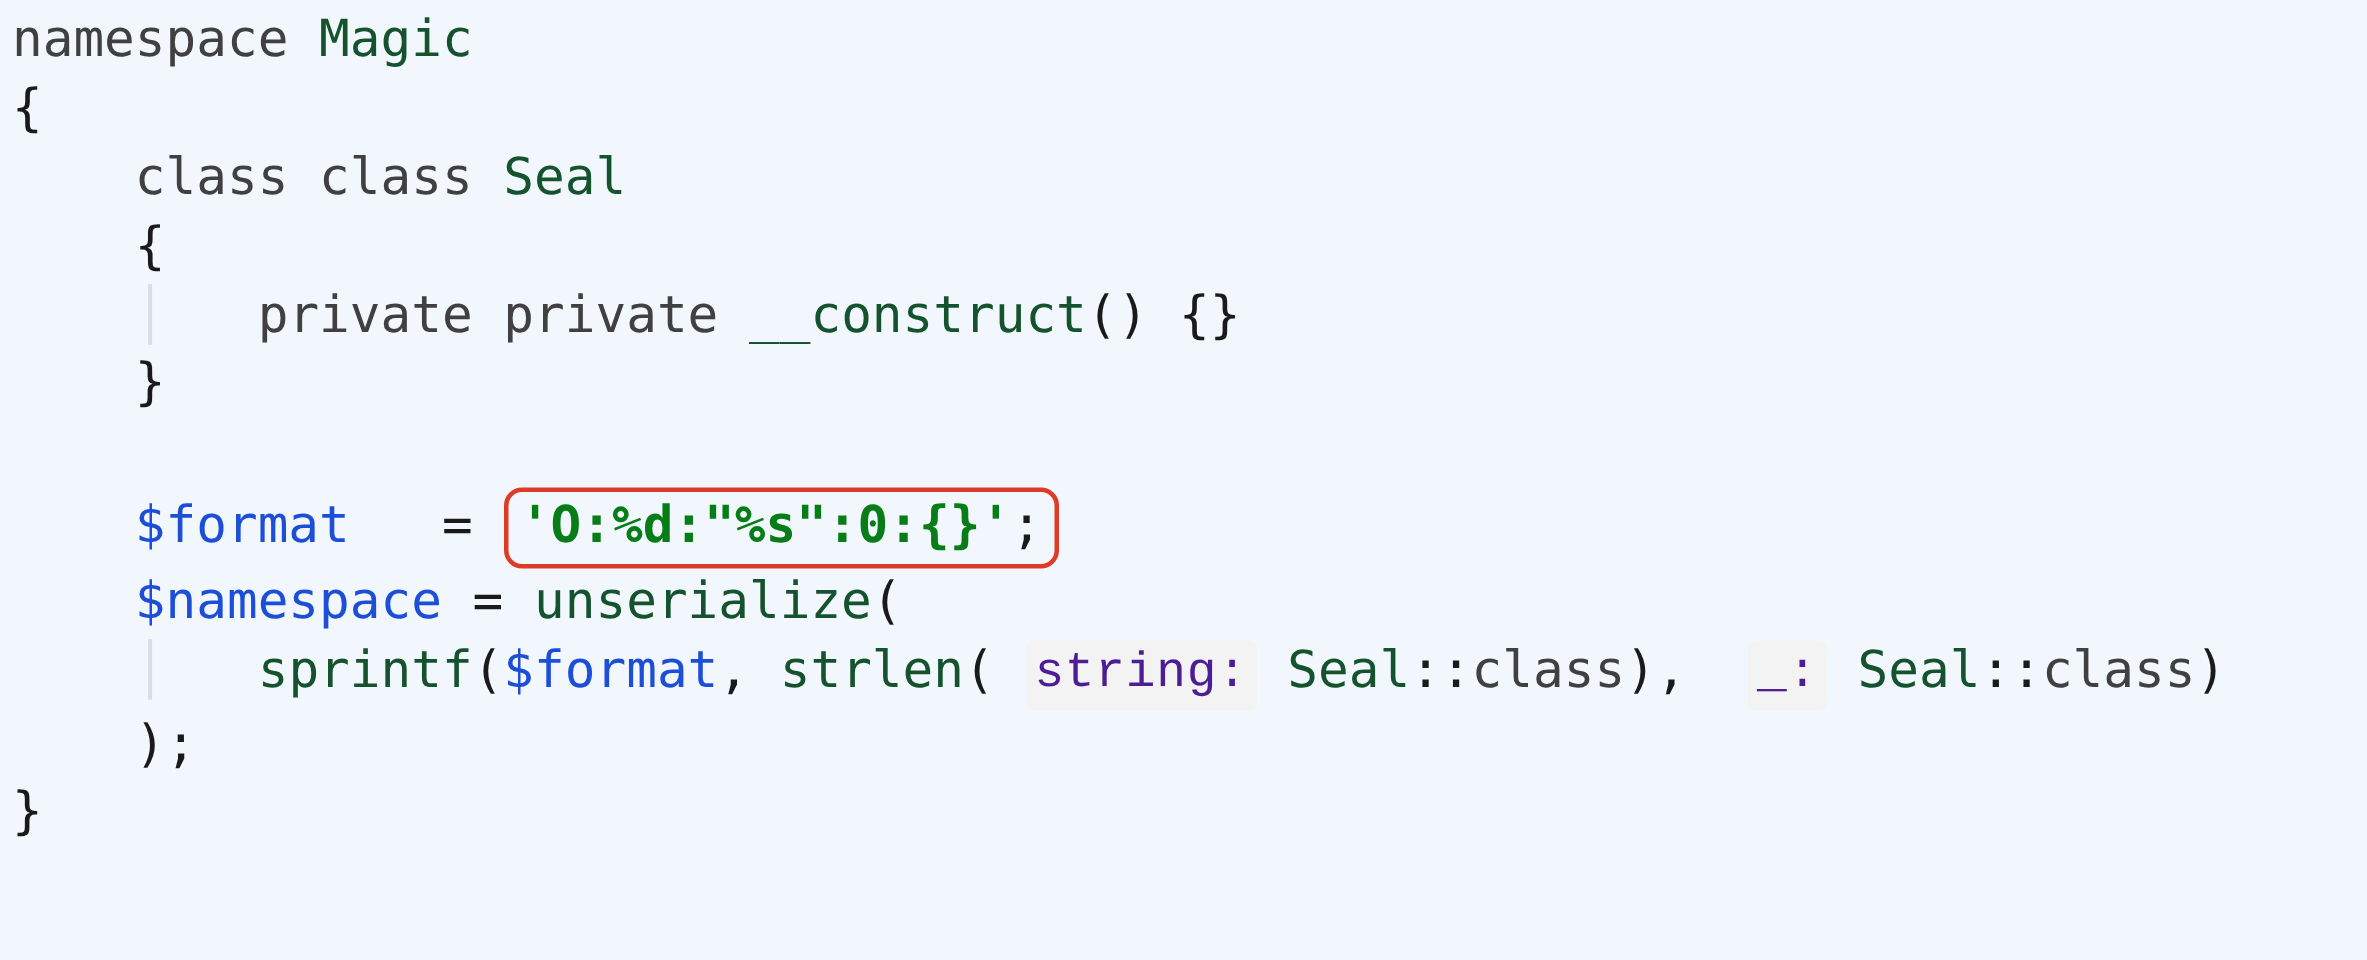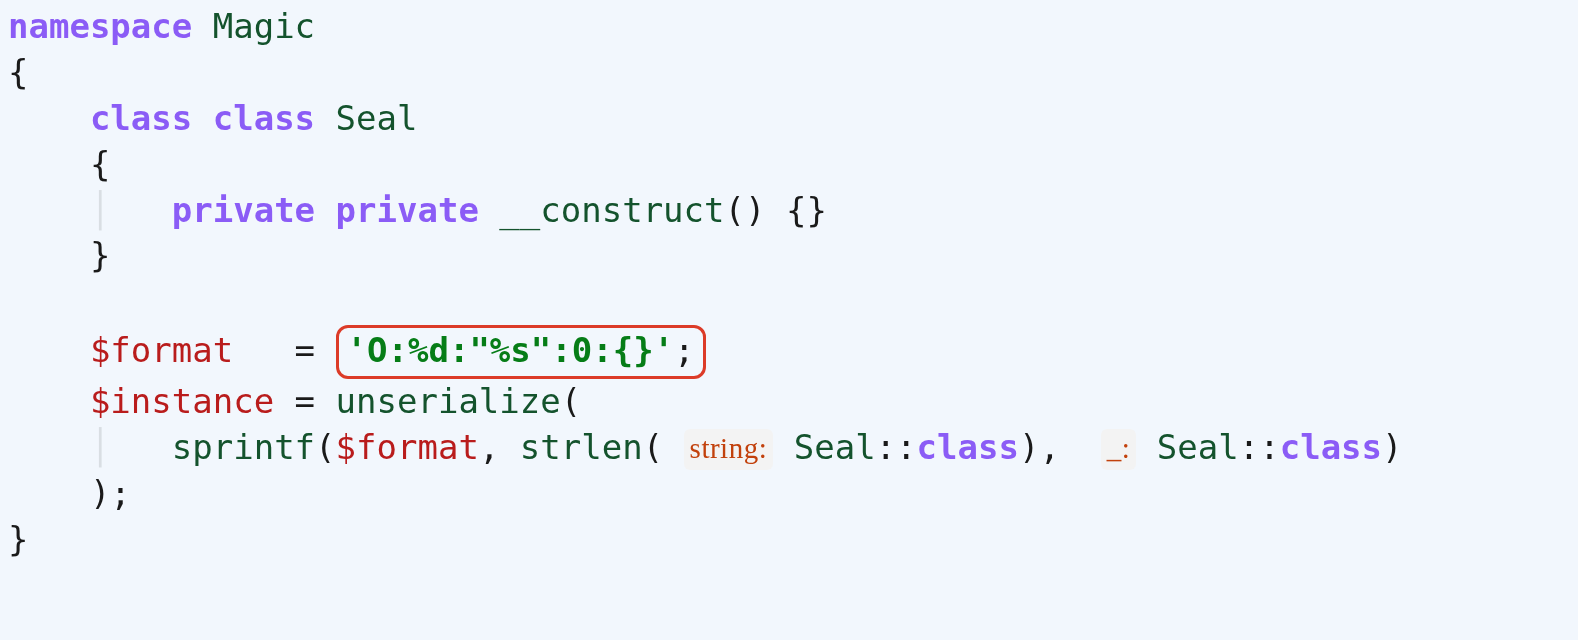--- a/index.html
+++ b/index.html
@@ -12,32 +12,32 @@
     font-size: 34px;
     line-height: 1.35;
     color: #222;
     overflow: hidden;
   }
   pre.code {
     margin: 0;
     padding: 4px 8px 8px 8px;
     white-space: pre;
   }
-  .kw   { color: #8b5cf6; font-weight: 700; }          
+  .kw   { color: #404040; font-weight: 400; }          
   .name { color: #14532d; }                             
-  .var  { color: #b91c1c; margin-top: 12px; }                             
+  .var  { color: #1d4ed8; margin-top: 12px; }                             
   .str  { color: #067d17; font-weight: 700; }           
   .punc { color: #1a1a1a; }
   .hint {
     background: #f3f3f3;
-    color: #c2410c;
+    color: #4c1d95;
     border-radius: 6px;
     padding: 0 6px 2px 6px;
-    font-family: Liberation Serif, serif;
-    font-size: 29px;
+    font-family: Liberation Mono, monospace;
+    font-size: 33px;
     letter-spacing: 0.5px;
     display: inline-block;
     vertical-align: 1px;
   }
   .boxed {
     border: 3px solid #dc3b28;
     border-radius: 12px;
     padding: 0 8px 2px 8px;
     display: inline-block;
   }
@@ -47,17 +47,17 @@
 <body>
 
 <pre class="code"><span><span class="kw">namespace</span> <span class="name">Magic</span></span>
 <span class="punc">{</span>
     <span class="kw">class</span> <span class="kw">class</span> <span class="name">Seal</span>
     <span class="punc">{</span>
     <span class="guide">│</span>   <span class="kw">private</span> <span class="kw">private</span> <span class="name">__construct</span><span class="punc">()</span> <span class="punc">{}</span>
     <span class="punc">}</span>
 
     <span class="var">$format</span>   <span class="punc">=</span> <span class="boxed"><span class="str">'O:%d:"%s":0:{}'</span><span class="punc">;</span></span>
-    <span class="var">$instance</span> <span class="punc">=</span> <span class="name">unserialize</span><span class="punc">(</span>
+    <span class="var">$namespace</span> <span class="punc">=</span> <span class="name">unserialize</span><span class="punc">(</span>
     <span class="guide">│</span>   <span class="name">sprintf</span><span class="punc">(</span><span class="var">$format</span><span class="punc">, </span><span class="name">strlen</span><span class="punc">( </span><span class="hint">string:</span> <span class="name">Seal</span><span class="punc">::</span><span class="kw">class</span><span class="punc">),  </span><span class="hint">_:</span> <span class="name">Seal</span><span class="punc">::</span><span class="kw">class</span><span class="punc">)</span>
     <span class="punc">);</span>
 <span class="punc">}</span>
 </pre>
 
 </body></html>

